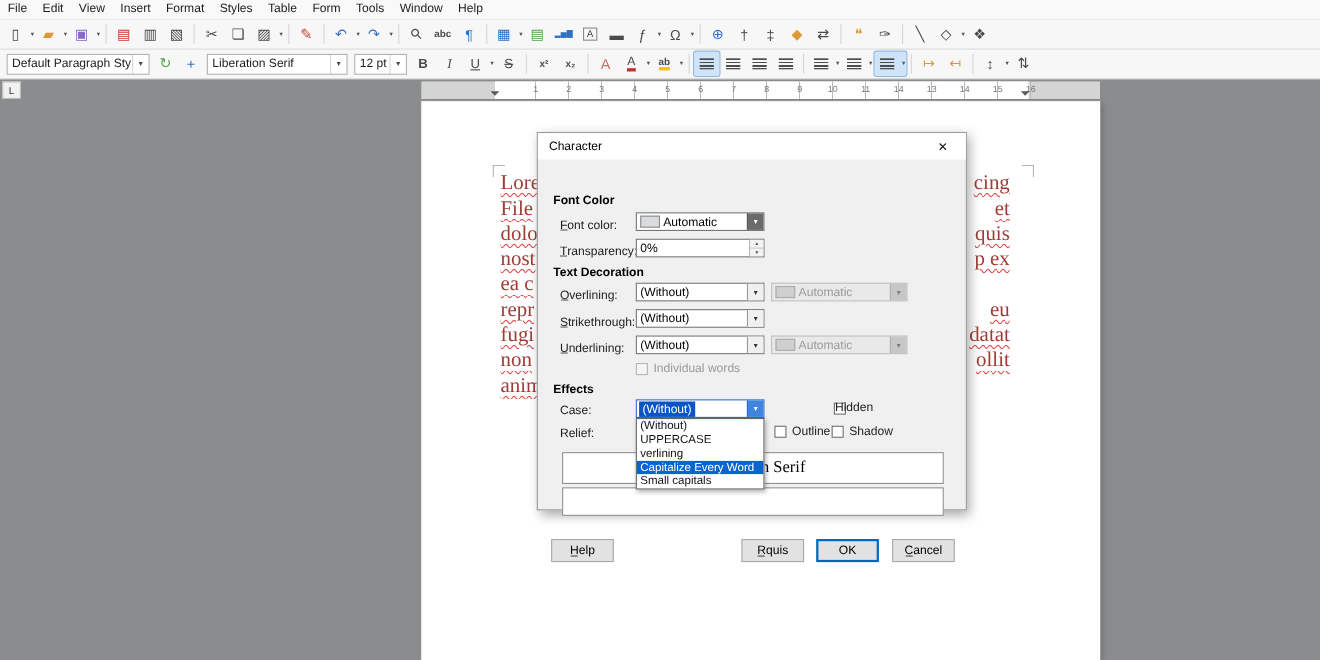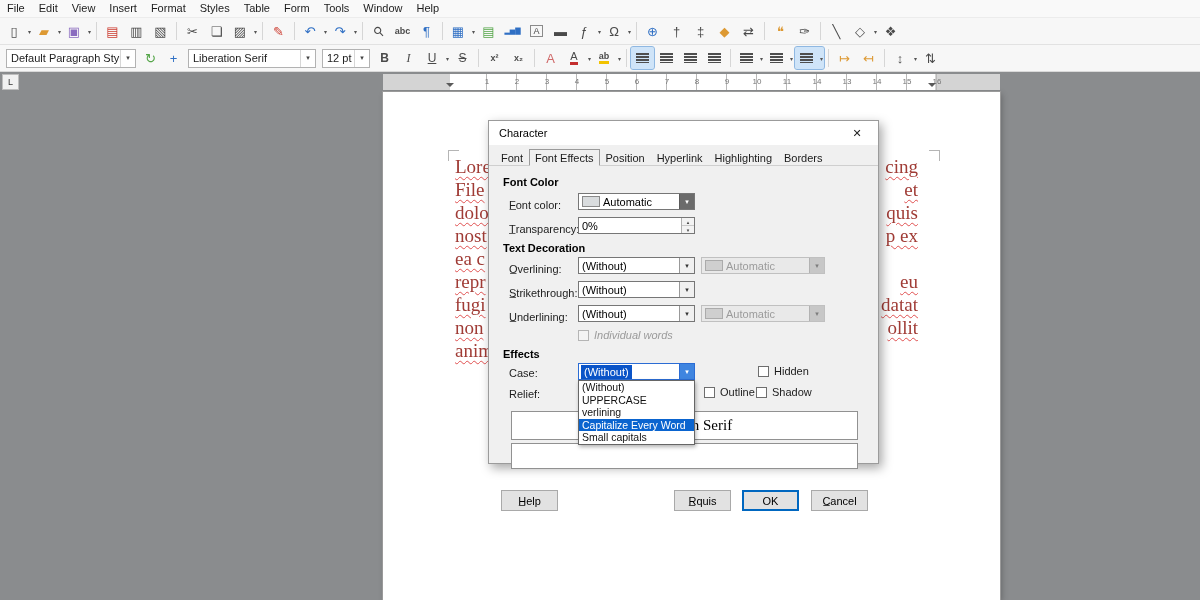--- a/index.html
+++ b/index.html
@@ -55,21 +55,21 @@
   
   .dialog { position:absolute; left:488px; top:120px; width:391px; height:344px; background:#f0f0f0; border:1px solid #9b9b9b; box-shadow:3px 4px 10px rgba(0,0,0,.35); z-index:10; font-size:11px; color:#000; }
   .dlg-title { height:24px; background:#fff; display:flex; align-items:center; padding:0 10px; font-size:11px; }
   .dlg-close { margin-left:auto; width:22px; text-align:center; font-size:11px; color:#222; }
   .dlg-tabs { display:flex; padding:4px 6px 0; border-bottom:1px solid #cfcfcf; background:#f0f0f0; height:21px; }
   .dlg-tab { font-size:11px; padding:2px 5px 3px; border:1px solid transparent; margin-bottom:-1px; color:#1a1a1a; white-space:nowrap; }
   .dlg-tab.active { background:#f0f0f0; border-color:#9a9a9a #9a9a9a #f0f0f0 #9a9a9a; }
   .dlg-body { position:absolute; left:0; top:45px; right:0; bottom:0; }
   .sect { position:absolute; font-weight:bold; font-size:11px; }
   .lbl { position:absolute; font-size:11px; color:#1c1c1c; white-space:nowrap; }
-  .lbl.dis { color:#9a9a9a;font-style:italic; }
+  .lbl.dis { color:#9a9a9a; }
   .combo { position:absolute; height:17px; background:#fff; border:1px solid #767676; display:flex; align-items:center; font-size:11px; }
   .combo .cval { flex:1; padding-left:3px; white-space:nowrap; overflow:hidden; }
   .combo .carrow { width:15px; height:100%; flex:none; display:flex; align-items:center; justify-content:center; font-size:7px; color:#333; border-left:1px solid #999; background:#f0f0f0; }
   .combo .swatch { width:18px; height:11px; margin-left:3px; background:#d9dcde; border:1px solid #8a8a8a; flex:none; }
   .combo.dark-arrow .carrow { background:#6b6b6b; color:#fff; border-left-color:#5a5a5a; }
   .combo.dis { background:#e9e9e9; border-color:#c0c0c0; color:#9b9b9b; }
   .combo.dis .carrow { background:#c7c7c7; color:#7d7d7d; border-left-color:#b2b2b2; }
   .combo.dis .swatch { background:#cfcfcf; border-color:#ababab; }
   .combo.open { border-color:#2b6cd4; }
   .combo.open .cval { flex:0 0 auto; background:#0a54c8; color:#fff; padding:1px 3px; margin-left:2px; }
@@ -466,28 +466,20 @@
         <span class="rf"></span>
       </div>
   </div>
 </div>
 
 <div class="dialog">
   <div class="dlg-title">
     <span>Character</span>
     <span class="dlg-close">✕</span>
   </div>
-  <div class="dlg-tabs">
-    <div class="dlg-tab">Font</div>
-      <div class="dlg-tab active">Font Effects</div>
-      <div class="dlg-tab">Position</div>
-      <div class="dlg-tab">Hyperlink</div>
-      <div class="dlg-tab">Highlighting</div>
-      <div class="dlg-tab">Borders</div>
-  </div>
 
   <div class="dlg-body">
 
     <div class="sect" style="left:14px;top:10px">Font Color</div>
     <div class="lbl" style="left:20px;top:33px">F̲ont color:</div>
     <div class="combo dark-arrow" style="left:89px;top:27px;width:117px">
       <span class="swatch"></span>
       <span class="cval">Automatic</span>
       <span class="carrow">▾</span>
     </div>
@@ -530,21 +522,21 @@
     <div class="lbl dis" style="left:105px;top:163px">Individual words</div>
 
     <div class="sect" style="left:14px;top:182px">Effects</div>
     <div class="lbl" style="left:20px;top:201px">Case:</div>
     <div class="combo open" style="left:89px;top:197px;width:117px">
       <span class="cval">(Without)</span>
       <span class="fill"></span>
       <span class="carrow">▾</span>
     </div>
     <span class="cb" style="left:269px;top:200px"></span>
-    <div class="lbl" style="left:285px;top:199px">Hidden</div>
+    <div class="lbl" style="left:270px;top:199px">Hidden</div>
     <div class="lbl" style="left:20px;top:222px">Relief:</div>
     <span class="cb" style="left:215px;top:221px"></span>
     <div class="lbl" style="left:231px;top:220px">Outline</div>
     <span class="cb" style="left:267px;top:221px"></span>
     <div class="lbl" style="left:283px;top:220px">Shadow</div>
 
     <div class="preview" style="left:22px;top:245px;width:347px;height:29px">
       <span>Liberation Serif</span>
     </div>
     <div class="preview" style="left:22px;top:277px;width:347px;height:26px"></div>

